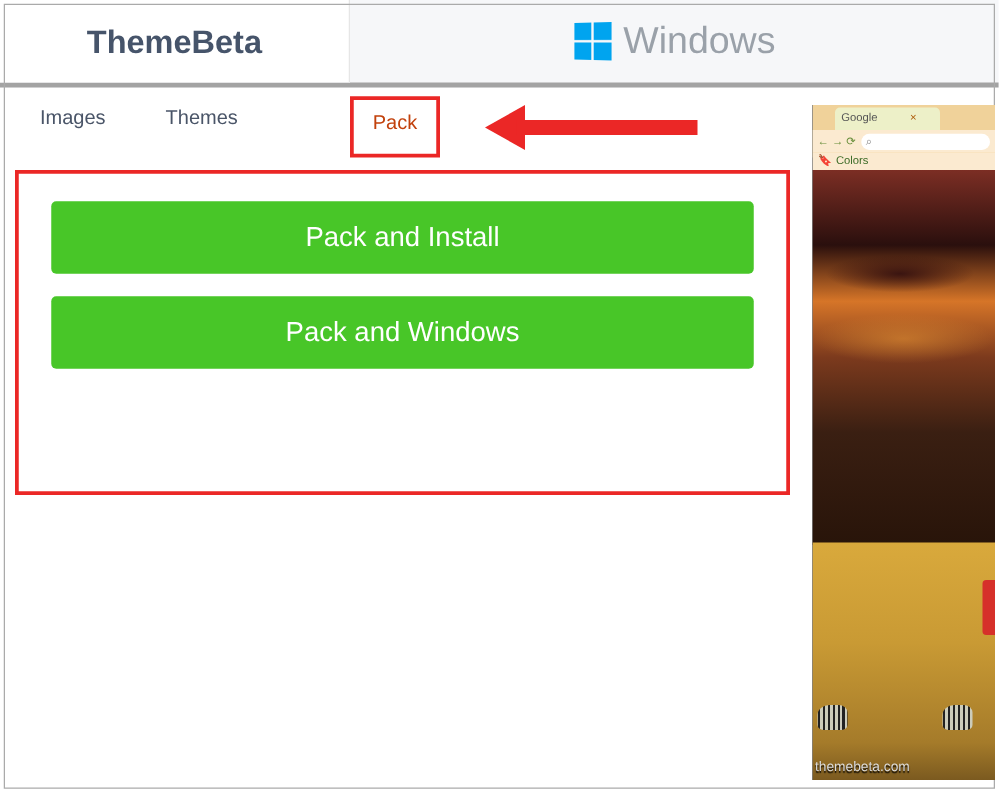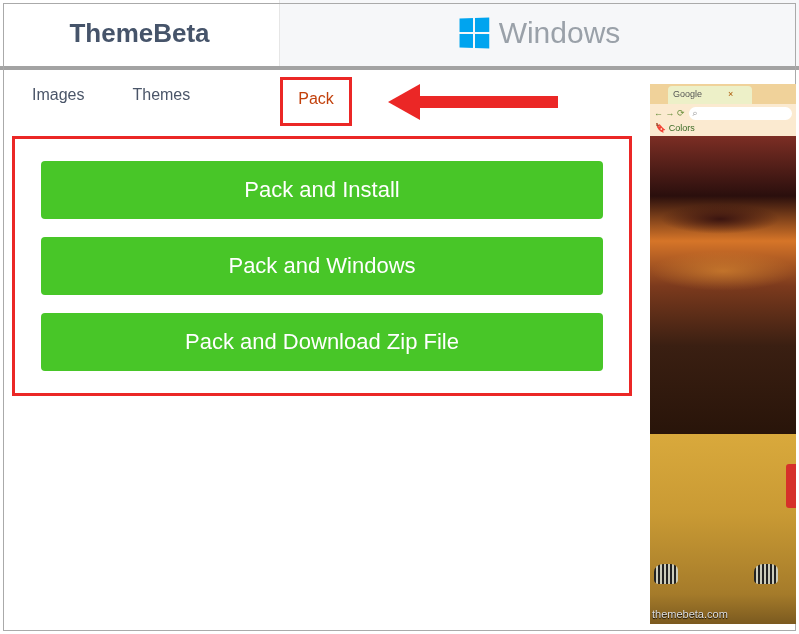--- a/index.html
+++ b/index.html
@@ -257,21 +257,20 @@
 <div class="sub-tab-active-box">Pack</div>
 
 <div class="arrow">
   <div class="arrow-head"></div>
   <div class="arrow-shaft"></div>
 </div>
 
 <div class="panel">
   <button class="big-btn">Pack and Install</button>
   <button class="big-btn">Pack and Windows</button>
-  <button class="big-btn">Pack and Download Zip File</button>
 </div>
 
 <div class="preview">
   <div class="chrome-top">
     <div class="tab-shape">Google</div>
     <div class="tab-close">×</div>
     <div class="tool-row">
       <span>← → ⟳</span>
       <span class="url-pill">
           <span>⌕</span>

